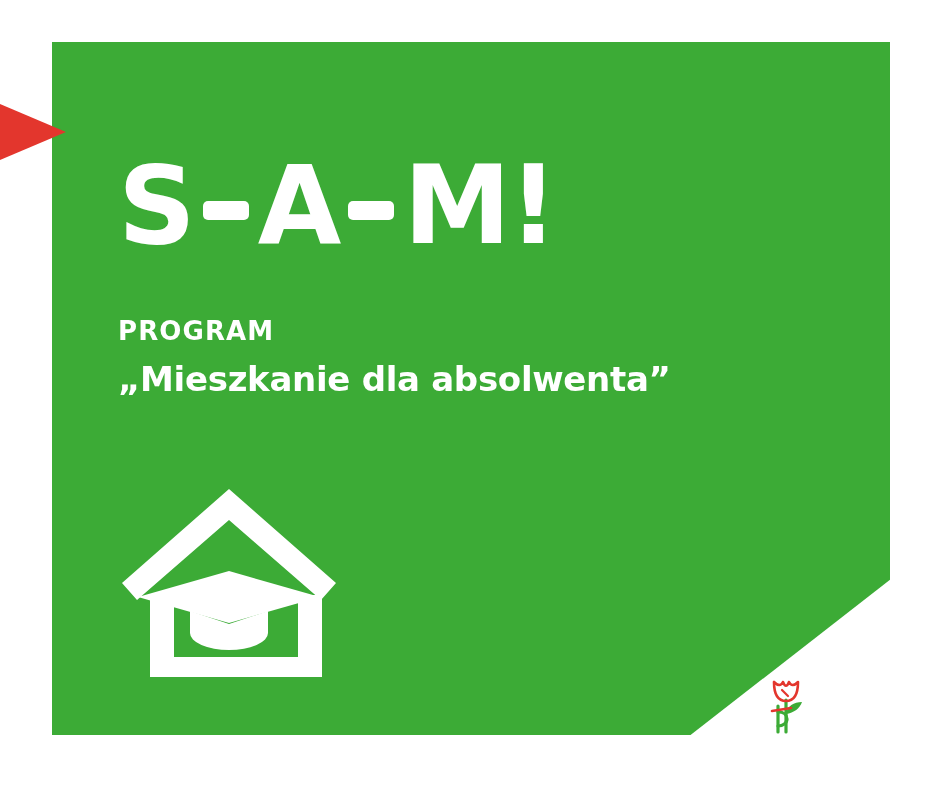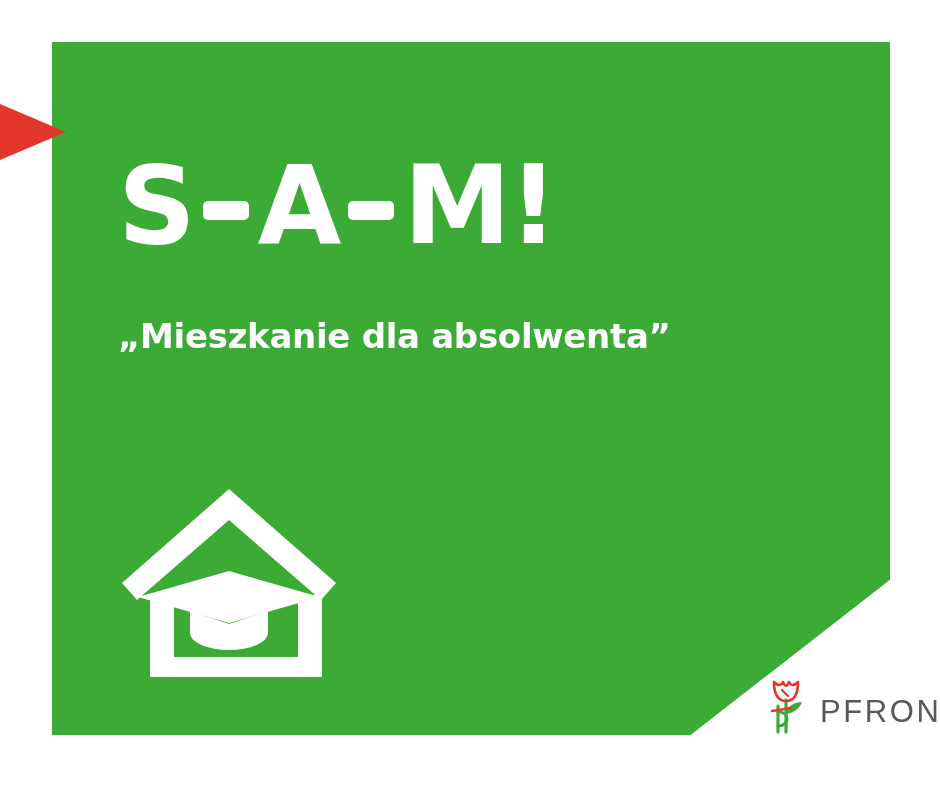--- a/index.html
+++ b/index.html
@@ -94,21 +94,21 @@
     font-size: 26px;
     font-weight: bold;
     letter-spacing: 1.1px;
   }
   #program-title {
     color: #ffffff;
     font-family: "DejaVu Sans", sans-serif;
     font-size: 34px;
     font-weight: bold;
     letter-spacing: -0.3px;
-    margin-top: 25px;
+    margin-top: 13px;
     white-space: nowrap;
   }
 
   
   #house-icon {
     position: absolute;
     left: 118px;
     top: 487px;
     width: 228px;
     height: 190px;
@@ -154,20 +154,21 @@
     <div id="sam-wordmark">
       <span class="sam-letter">S</span>
       <span class="sam-dash"></span>
       <span class="sam-letter">A</span>
       <span class="sam-dash"></span>
       <span class="sam-letter">M!</span>
     </div>
 
 
     <div id="program-block">
+      <div id="program-eyebrow">PROGRAM</div>
       <div id="program-title">„Mieszkanie dla absolwenta”</div>
     </div>
 
   </div>
 
   <svg id="house-icon" viewBox="0 0 228 190">
 
     <path d="M4 96 L111 2 L218 96 L203 113 L111 33 L19 113 Z" fill="#ffffff"></path>
     <path d="M32 108 h12 a12 12 0 0 1 12 12 v50 h124 v-62 h24 v86 H32 Z" fill="#ffffff"></path>
 
@@ -185,16 +186,15 @@
 
       <path d="M13 40 C19 40 22 43 22 47 C22 51 18 54 13 54" stroke="#3CAB36" stroke-width="3.2" fill="none" stroke-linecap="round"></path>
       <path d="M13 34 L13 60" stroke="#3CAB36" stroke-width="3.2" fill="none" stroke-linecap="round"></path>
 
       <path d="M7 39 L26 36" stroke="#E3362D" stroke-width="2.6" fill="none" stroke-linecap="round"></path>
 
       <path d="M9 10 C9 22 13 29 21 29 C29 29 33 22 33 10 C29 14 26 14 24 10 C22 15 20 15 18 10 C16 14 13 14 9 10 Z" stroke="#E3362D" stroke-width="2.6" fill="none" stroke-linejoin="round"></path>
 
       <path d="M17 18 L23 24" stroke="#E3362D" stroke-width="2.2" fill="none" stroke-linecap="round"></path>
     </svg>
-    <div id="pfron-wordmark">PFRON</div>
   </div>
 
 </div>
 
 </body></html>

